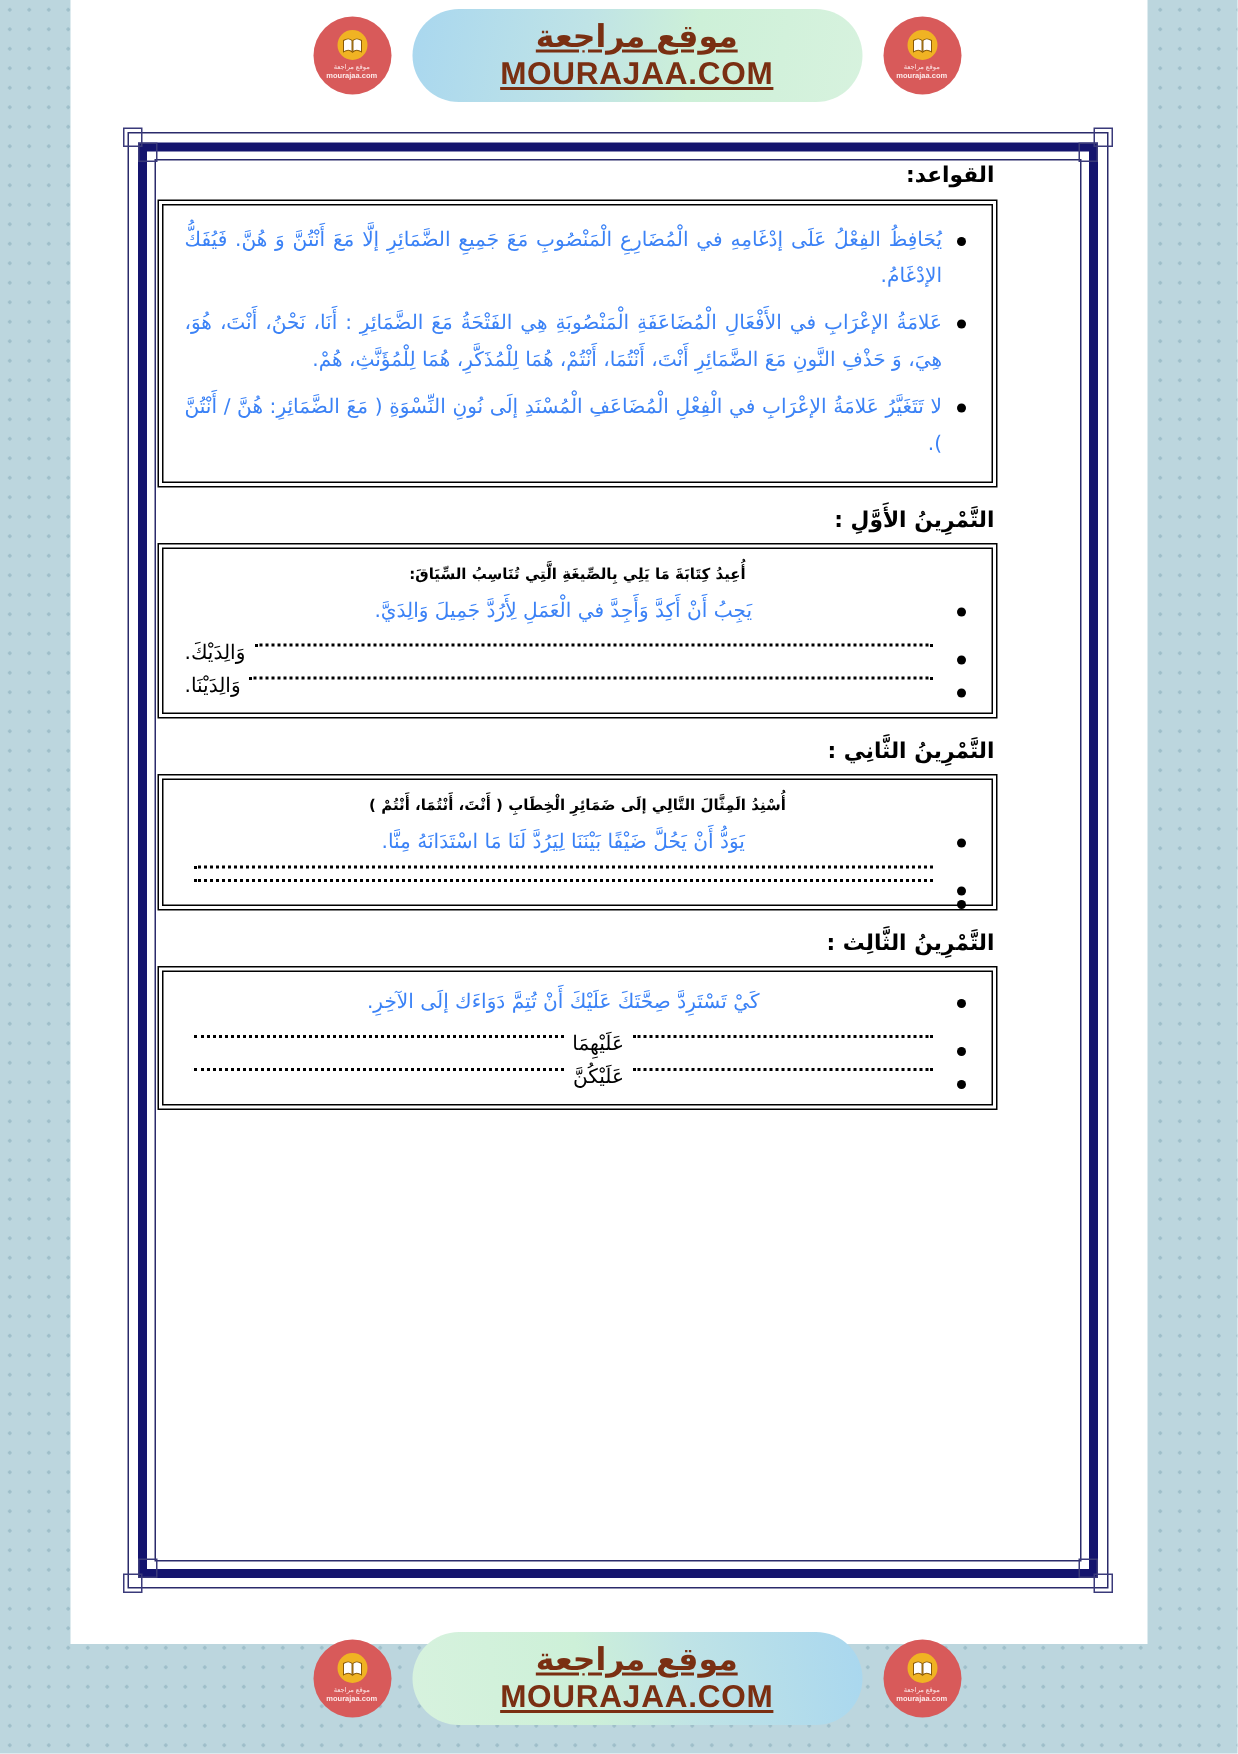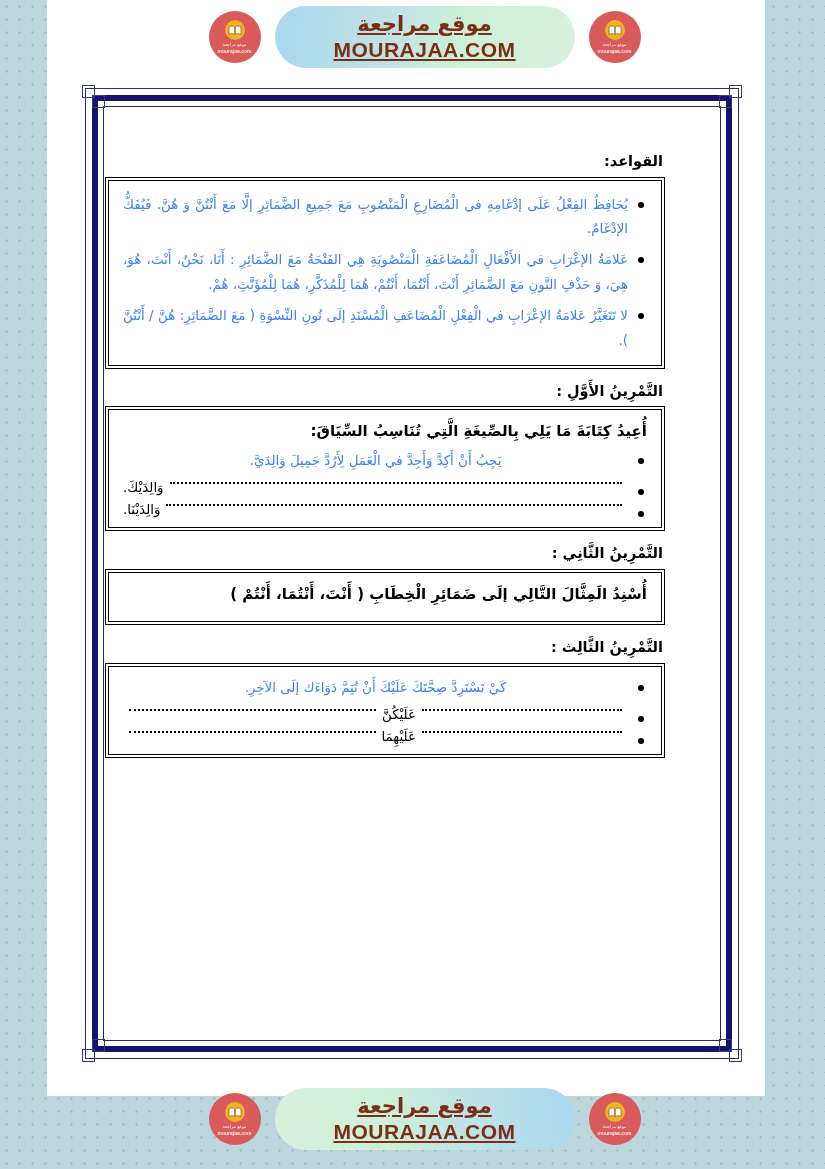--- a/index.html
+++ b/index.html
@@ -161,21 +161,20 @@
 
   
   .content {
     position: absolute;
     left: 105px;
     top: 108px;
     width: 560px;
     z-index: 4;
     direction: rtl;
     text-align: right;
-    margin-top: 44px;
   }
 
   .section-title {
     font-family: "DejaVu Sans", sans-serif;
     font-weight: bold;
     font-size: 14.5px;
     color: #000;
     text-align: right;
     margin: 0 0 5px 0;
     padding-right: 2px;
@@ -225,22 +224,23 @@
     top: 9px;
     width: 6px;
     height: 6px;
     border-radius: 50%;
     background: #000;
   }
 
   .heading-line {
     font-family: "DejaVu Sans", sans-serif;
     font-weight: bold;
-    font-size: 15px;
+    font-size: 10px;
     line-height: 1.7;
+    text-align: center;
     margin-bottom: 4px;
     direction: rtl;
   }
 
   .item-line {
     text-align: center;
   }
 
   
   .dots {
@@ -356,41 +356,58 @@
           </div>
         </li>
       </ul>
     </div>
   </div>
 
   <div class="section-title sp">التَّمْرِينُ الثَّانِي :</div>
   <div class="box">
     <div class="box-in">
       <div class="heading-line">أُسْنِدُ الَمِثَّالَ التَّالِي إلَى ضَمَائِرِ الْخِطَابِ ( أَنْتَ، أَنْتُمَا، أَنْتُمْ )</div>
+      <ul class="bullets">
+        <li class="item-line">
+          <span class="ar">يَوَدُّ أَنْ يَحُلَّ ضَيْفًا بَيْنَنَا لِيَرُدَّ لَنَا مَا اسْتَدَانَهُ مِنَّا.</span>
+        </li>
+        <li class="answer-li">
+          <div class="answer-row">
+            <span class="dots"></span>
+            <span class="answer-label"></span>
+          </div>
+        </li>
+        <li class="answer-li">
+          <div class="answer-row">
+            <span class="dots"></span>
+            <span class="answer-label"></span>
+          </div>
+        </li>
+      </ul>
     </div>
   </div>
 
   <div class="section-title sp">التَّمْرِينُ الثَّالِث :</div>
   <div class="box">
     <div class="box-in">
       <ul class="bullets">
         <li class="item-line">
           <span class="ar">كَيْ تَسْتَرِدَّ صِحَّتَكَ عَلَيْكَ أَنْ تُتِمَّ دَوَاءَك إلَى الآخِرِ.</span>
         </li>
         <li class="answer-li">
           <div class="answer-row">
             <span class="dots short"></span>
+            <span class="answer-label">عَلَيْهِمَا</span>
+            <span class="dots"></span>
+          </div>
+        </li>
+        <li class="answer-li">
+          <div class="answer-row">
+            <span class="dots short"></span>
             <span class="answer-label">عَلَيْكُنَّ</span>
-            <span class="dots"></span>
-          </div>
-        </li>
-        <li class="answer-li">
-          <div class="answer-row">
-            <span class="dots short"></span>
-            <span class="answer-label">عَلَيْهِمَا</span>
             <span class="dots"></span>
           </div>
         </li>
       </ul>
     </div>
   </div>
 
 </div>
 
 <div class="brandbar footer">

